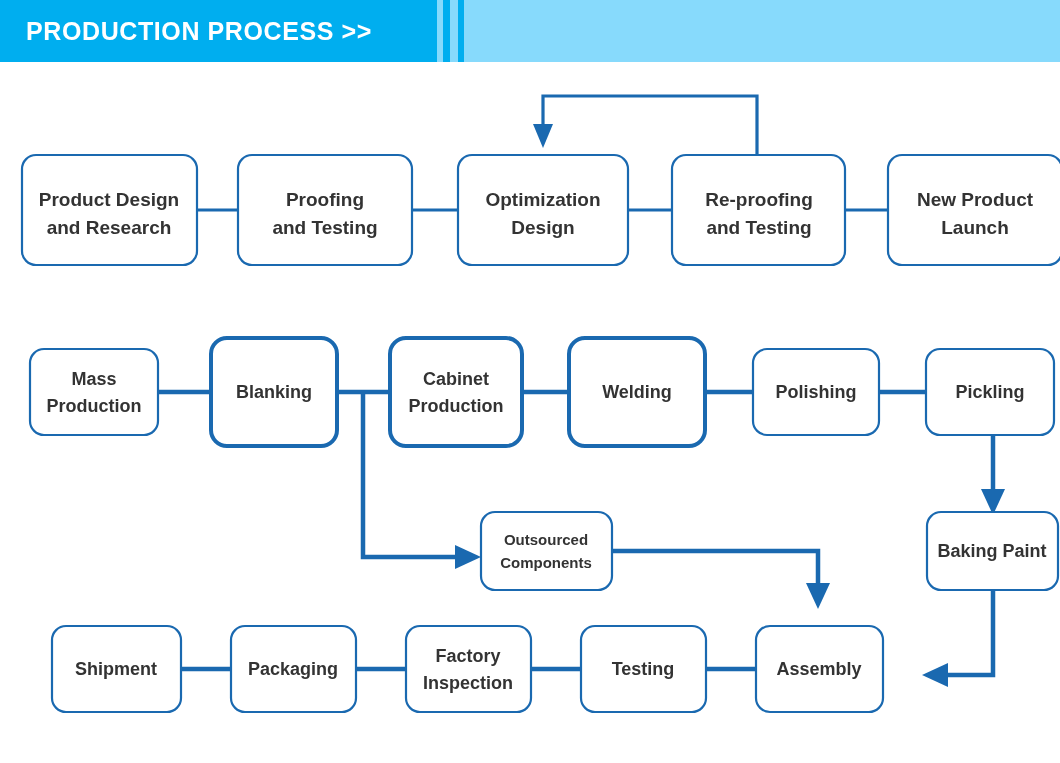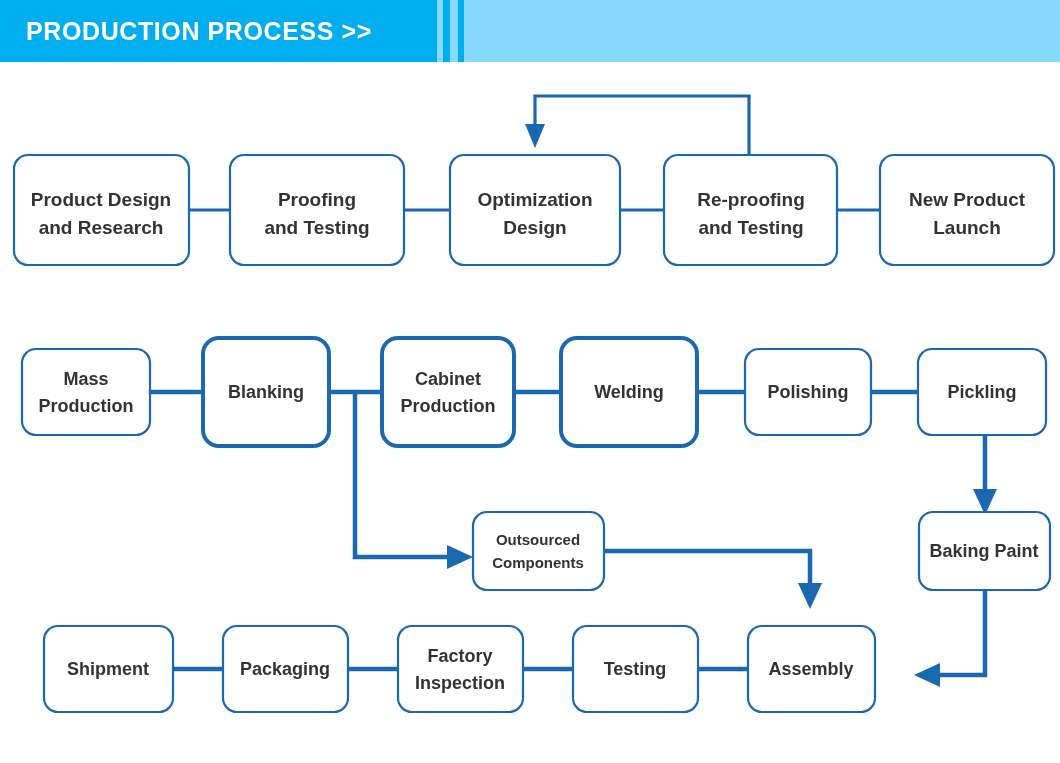--- a/index.html
+++ b/index.html
@@ -47,21 +47,21 @@
     color: #ffffff;
     font-size: 25px;
     font-weight: bold;
     letter-spacing: 0.6px;
     white-space: nowrap;
   }
 
   
   #chart {
     position: absolute;
-    left: 4px;
+    left: 12px;
     top: 62px;
     width: 839px;
     height: 701px;
   }
   svg#flow { display: block; }
 
   .node-rect {
     fill: #ffffff;
     stroke: #1a69b0;
   }

